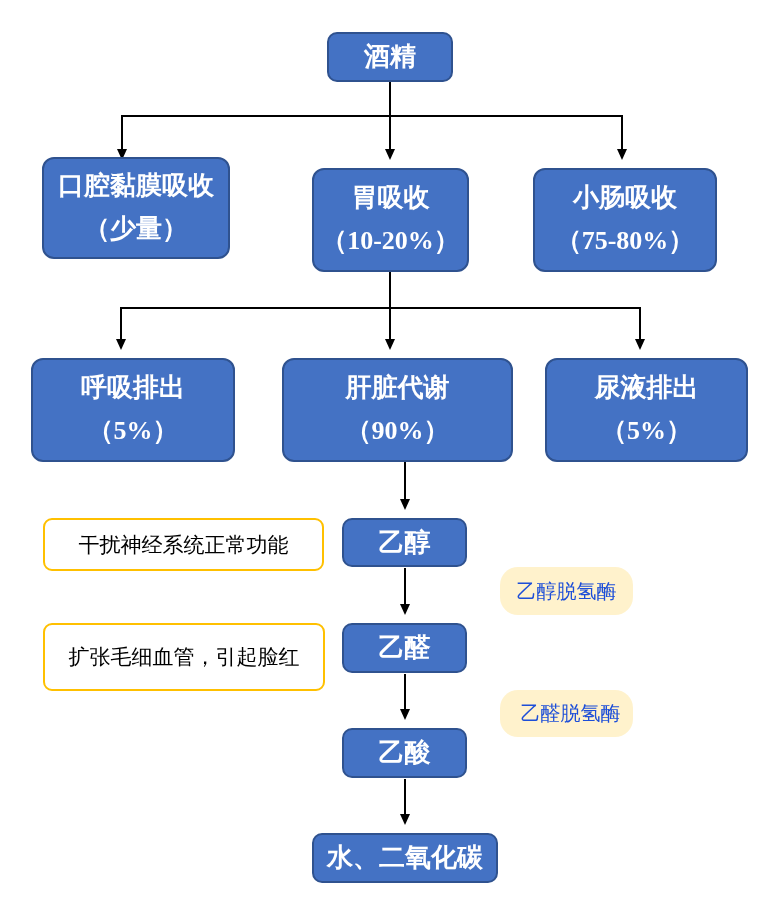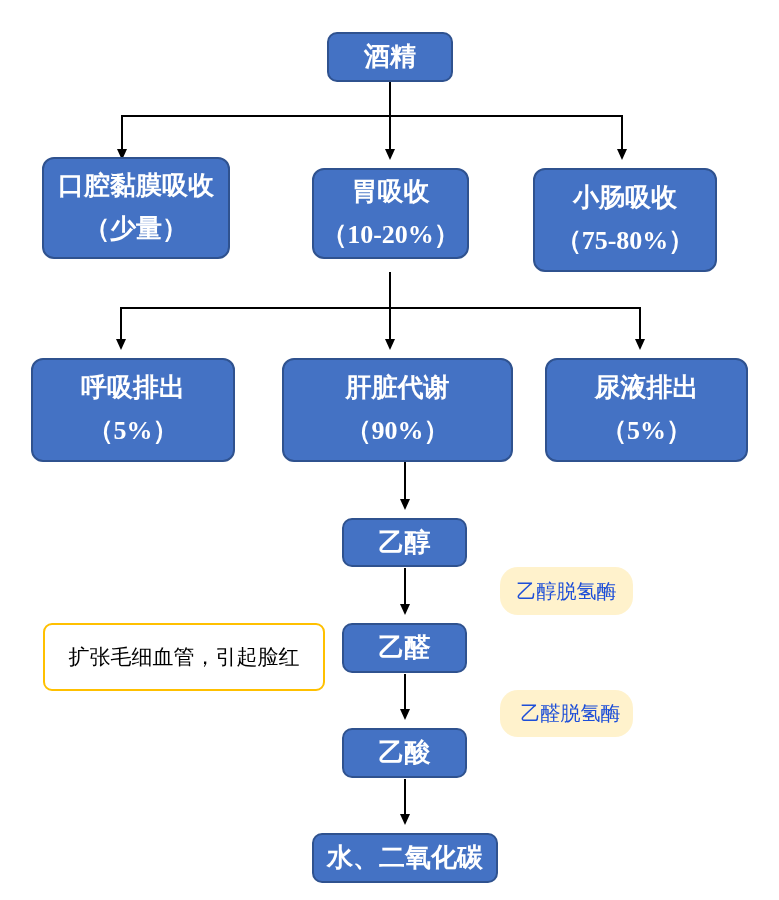--- a/index.html
+++ b/index.html
@@ -94,35 +94,36 @@
     <line x1="405" y1="462" x2="405" y2="508" stroke="#000" stroke-width="2" marker-end="url(#arrow)"></line>
     <line x1="405" y1="568" x2="405" y2="613" stroke="#000" stroke-width="2" marker-end="url(#arrow)"></line>
     <line x1="405" y1="674" x2="405" y2="718" stroke="#000" stroke-width="2" marker-end="url(#arrow)"></line>
     <line x1="405" y1="779" x2="405" y2="823" stroke="#000" stroke-width="2" marker-end="url(#arrow)"></line>
   </svg>
 
   <div class="node small" style="left:327px; top:32px; width:126px; height:50px;">酒精</div>
 
   <div class="node" style="left:42px; top:157px; width:188px; height:102px;">口腔黏膜吸收
 （少量）</div>
-  <div class="node" style="left:312px; top:168px; width:157px; height:91px;">胃吸收
+  <div class="node" style="left:312px; top:168px; width:157px; height:104px;">胃吸收
 （10-20%）</div>
   <div class="node" style="left:533px; top:168px; width:184px; height:104px;">小肠吸收
 （75-80%）</div>
 
   <div class="node" style="left:31px; top:358px; width:204px; height:104px;">呼吸排出
 （5%）</div>
   <div class="node" style="left:282px; top:358px; width:231px; height:104px;">肝脏代谢
 （90%）</div>
   <div class="node" style="left:545px; top:358px; width:203px; height:104px;">尿液排出
 （5%）</div>
 
   <div class="node small" style="left:342px; top:518px; width:125px; height:49px;">乙醇</div>
   <div class="node small" style="left:342px; top:623px; width:125px; height:50px;">乙醛</div>
   <div class="node small" style="left:342px; top:728px; width:125px; height:50px;">乙酸</div>
   <div class="node small" style="left:312px; top:833px; width:186px; height:50px;">水、二氧化碳</div>
 
+  <div class="note" style="left:43px; top:518px; width:281px; height:53px;">干扰神经系统正常功能</div>
   <div class="note" style="left:43px; top:623px; width:282px; height:68px;">扩张毛细血管，引起脸红</div>
 
   <div class="enzyme" style="left:500px; top:567px; width:133px; height:48px;">乙醇脱氢酶</div>
   <div class="enzyme" style="left:500px; top:690px; width:133px; height:47px;padding-left:8px;">乙醛脱氢酶</div>
 
 </div>
 
 </body></html>

